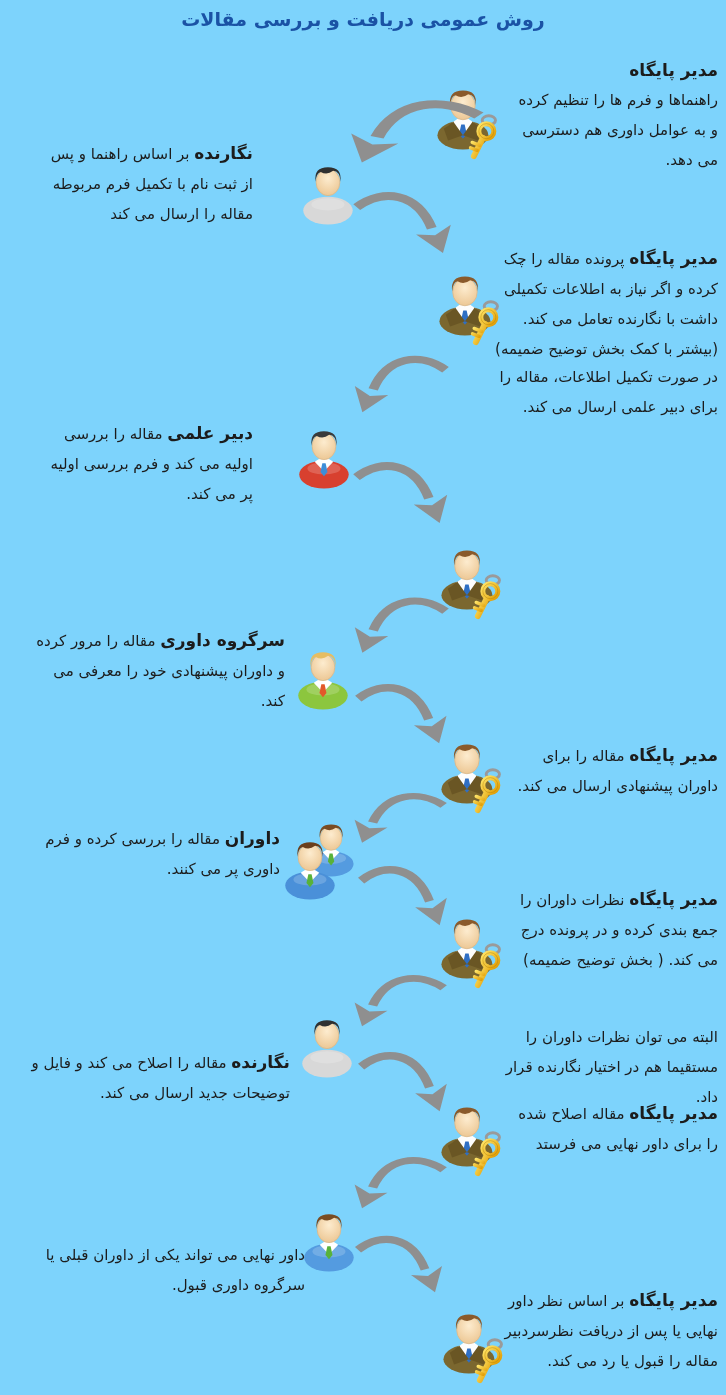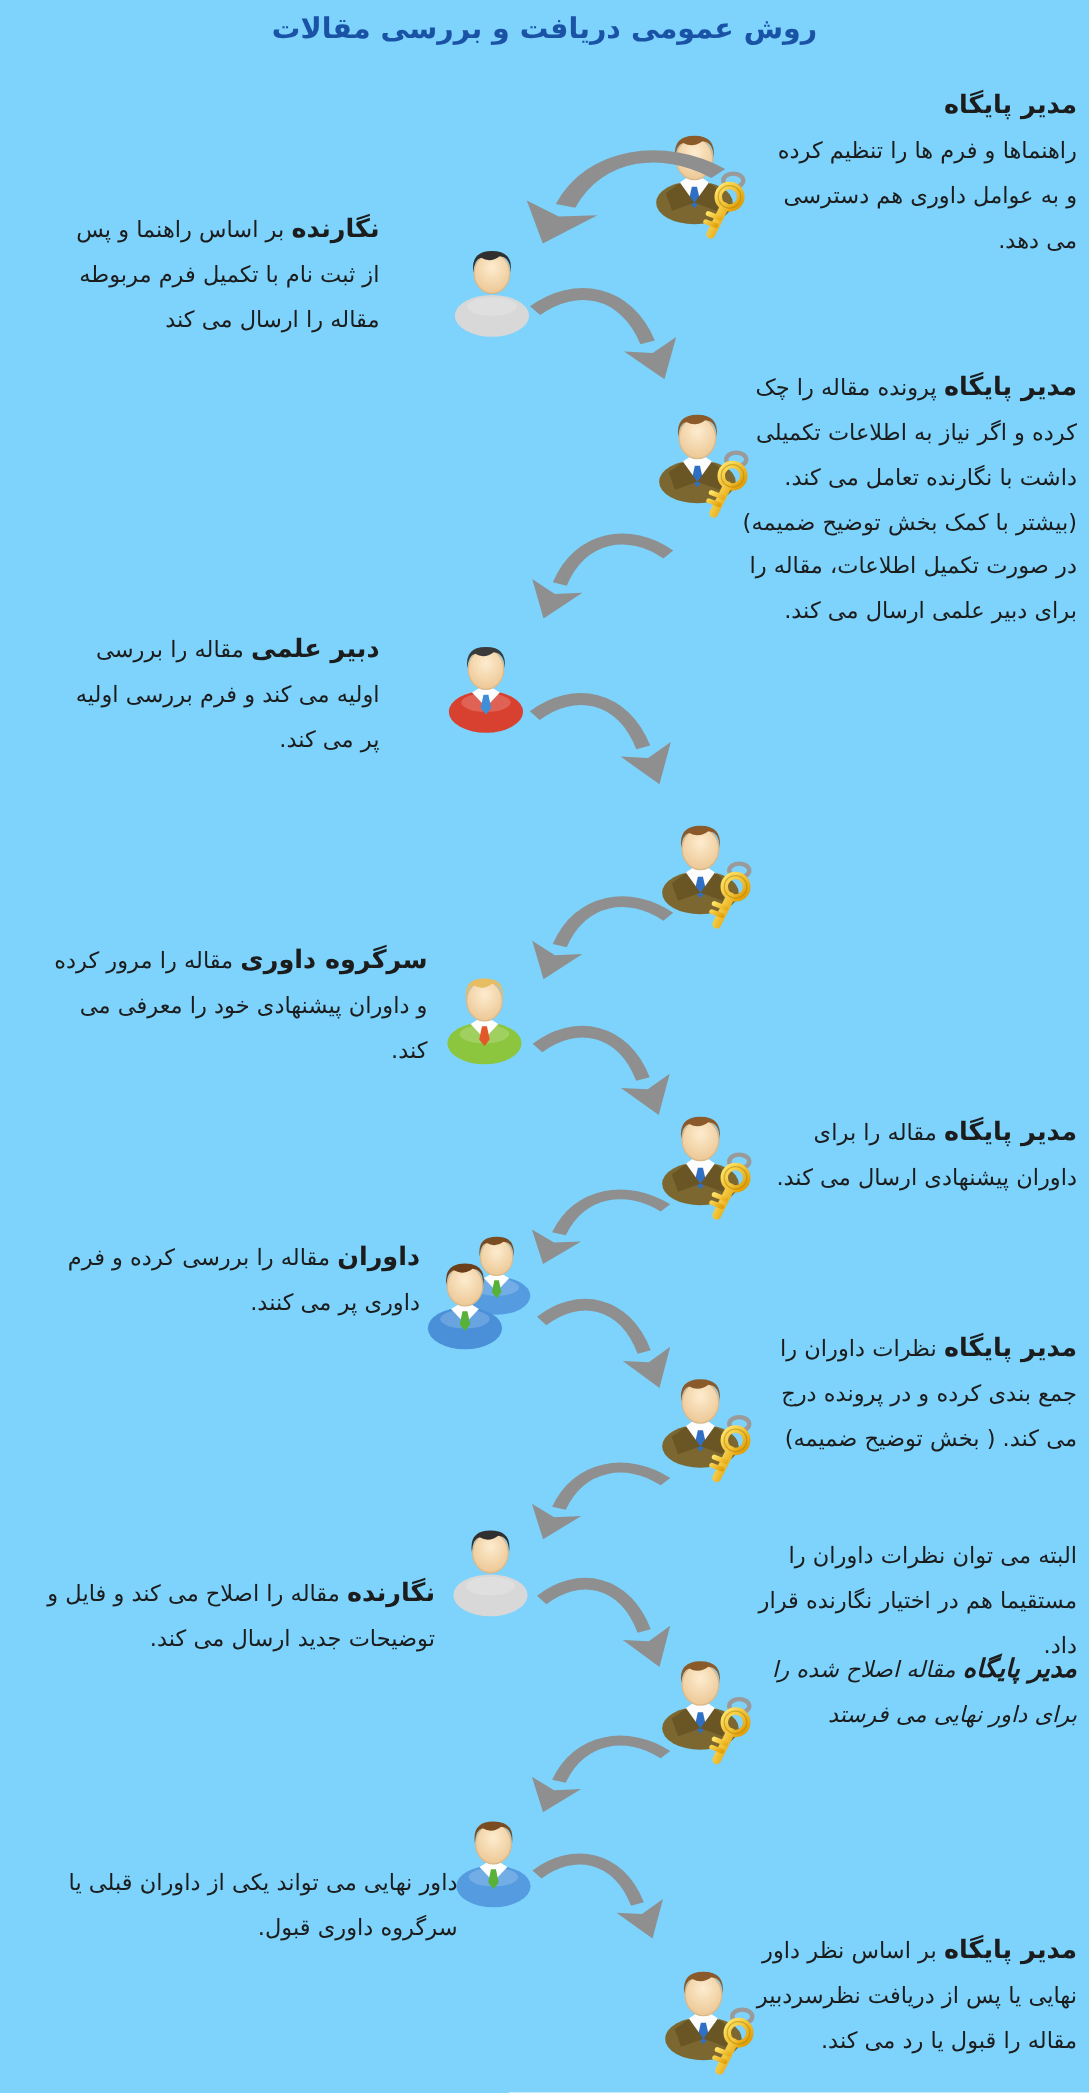--- a/index.html
+++ b/index.html
@@ -195,21 +195,21 @@
     <b class="role">نگارنده</b> <span>مقاله را اصلاح می کند و فایل و توضیحات جدید ارسال می کند.</span>
   </div>
   <svg class="icon" style="left:295px;top:1006px;" width="68" height="80" viewBox="0 0 68 80">
     <use href="#person-plain" width="66" height="78" style="--shirt:#d8d8d8;--hair:#303030;--tie:transparent;--collar:0"></use>
   </svg>
 
   <svg class="arrow" style="left:355px;top:1046px;width:102px;height:86px;" viewBox="0 0 100 100" preserveAspectRatio="none">
       <use href="#swoosh-r"></use>
     </svg>
 
-  <div class="txt" style="top:1098px;right:8px;width:210px;font-style:italic;">
+  <div class="txt" style="top:1098px;right:8px;width:210px;">
     <b class="role">مدیر پایگاه</b> <span>مقاله اصلاح شده را برای داور نهایی می فرستد</span>
   </div>
   <svg class="icon" style="left:434px;top:1093px;" width="74" height="86" viewBox="0 0 74 86">
     <use href="#person-suit" y="2" width="68" height="76"></use>
       <use href="#key" x="33" y="37" width="40" height="48"></use>
   </svg>
 
   <svg class="arrow" style="left:344px;top:1152px;width:106px;height:74px;" viewBox="0 0 100 100" preserveAspectRatio="none">
       <use href="#swoosh-l"></use>
     </svg>

